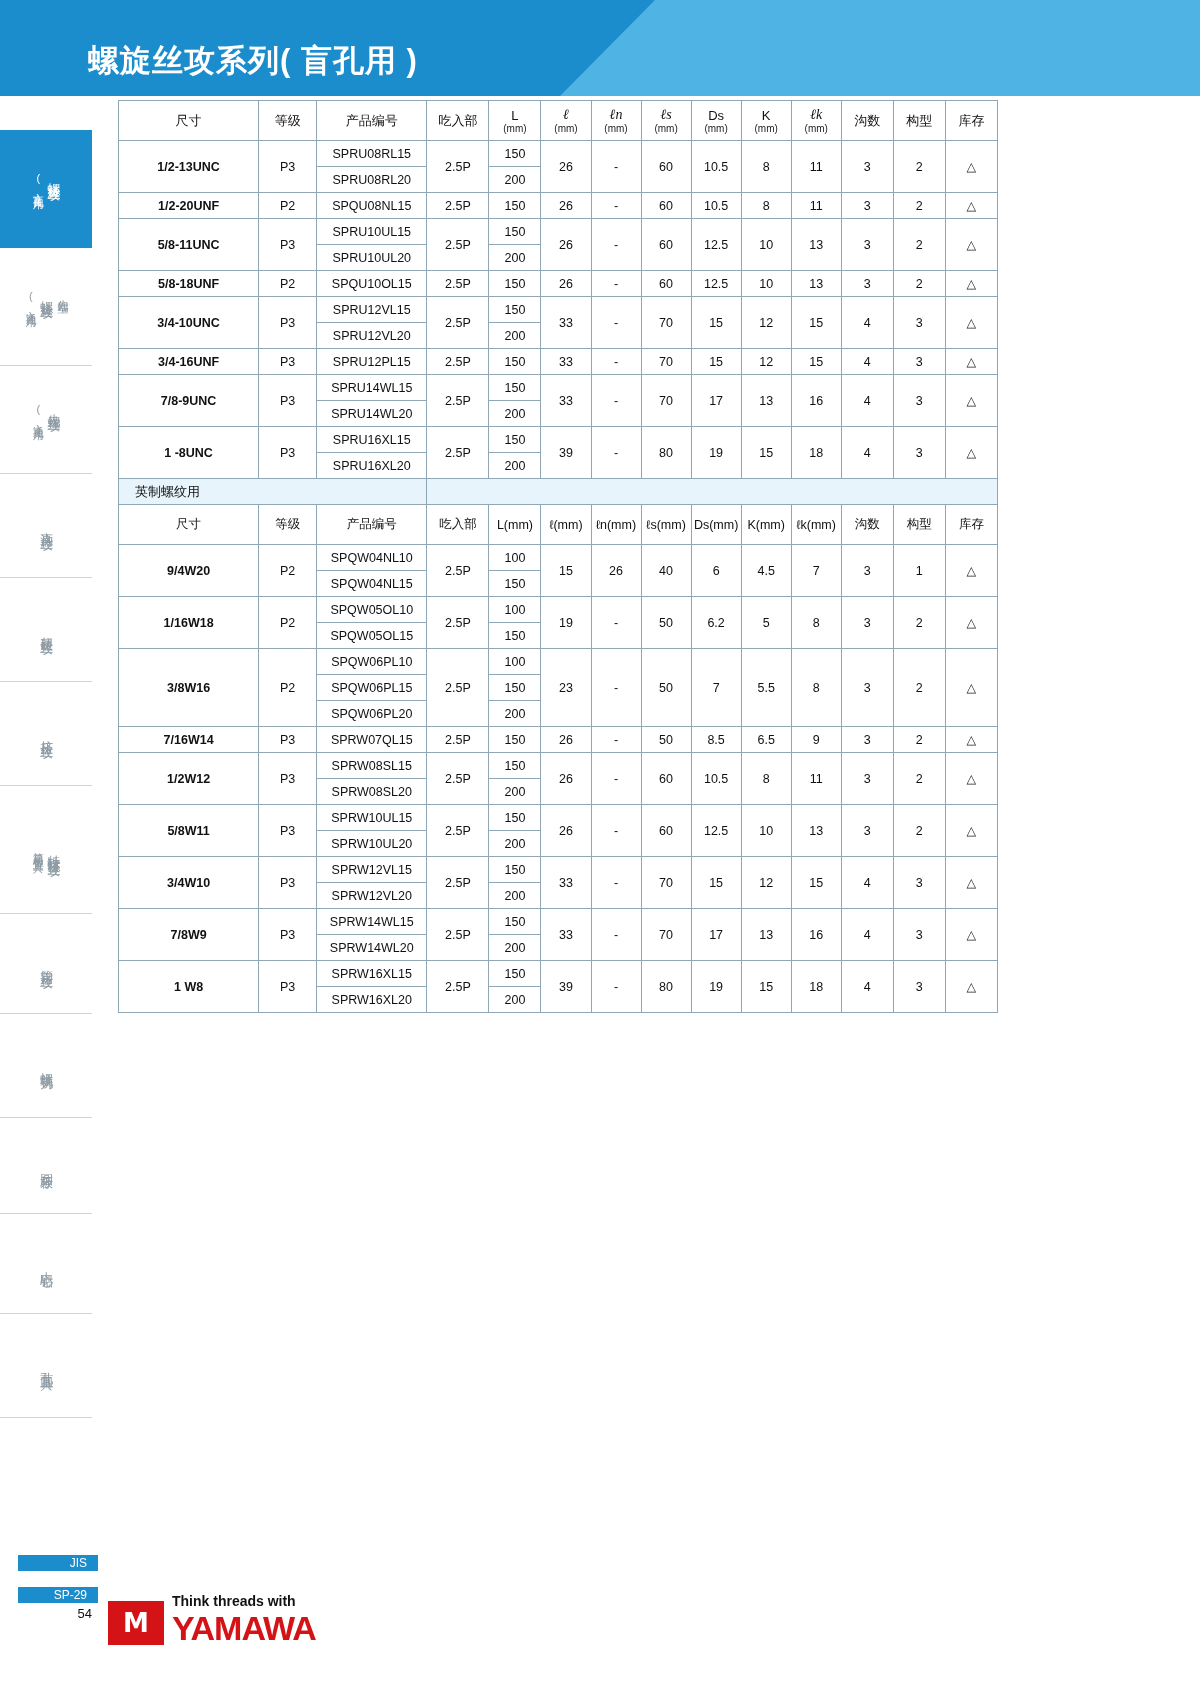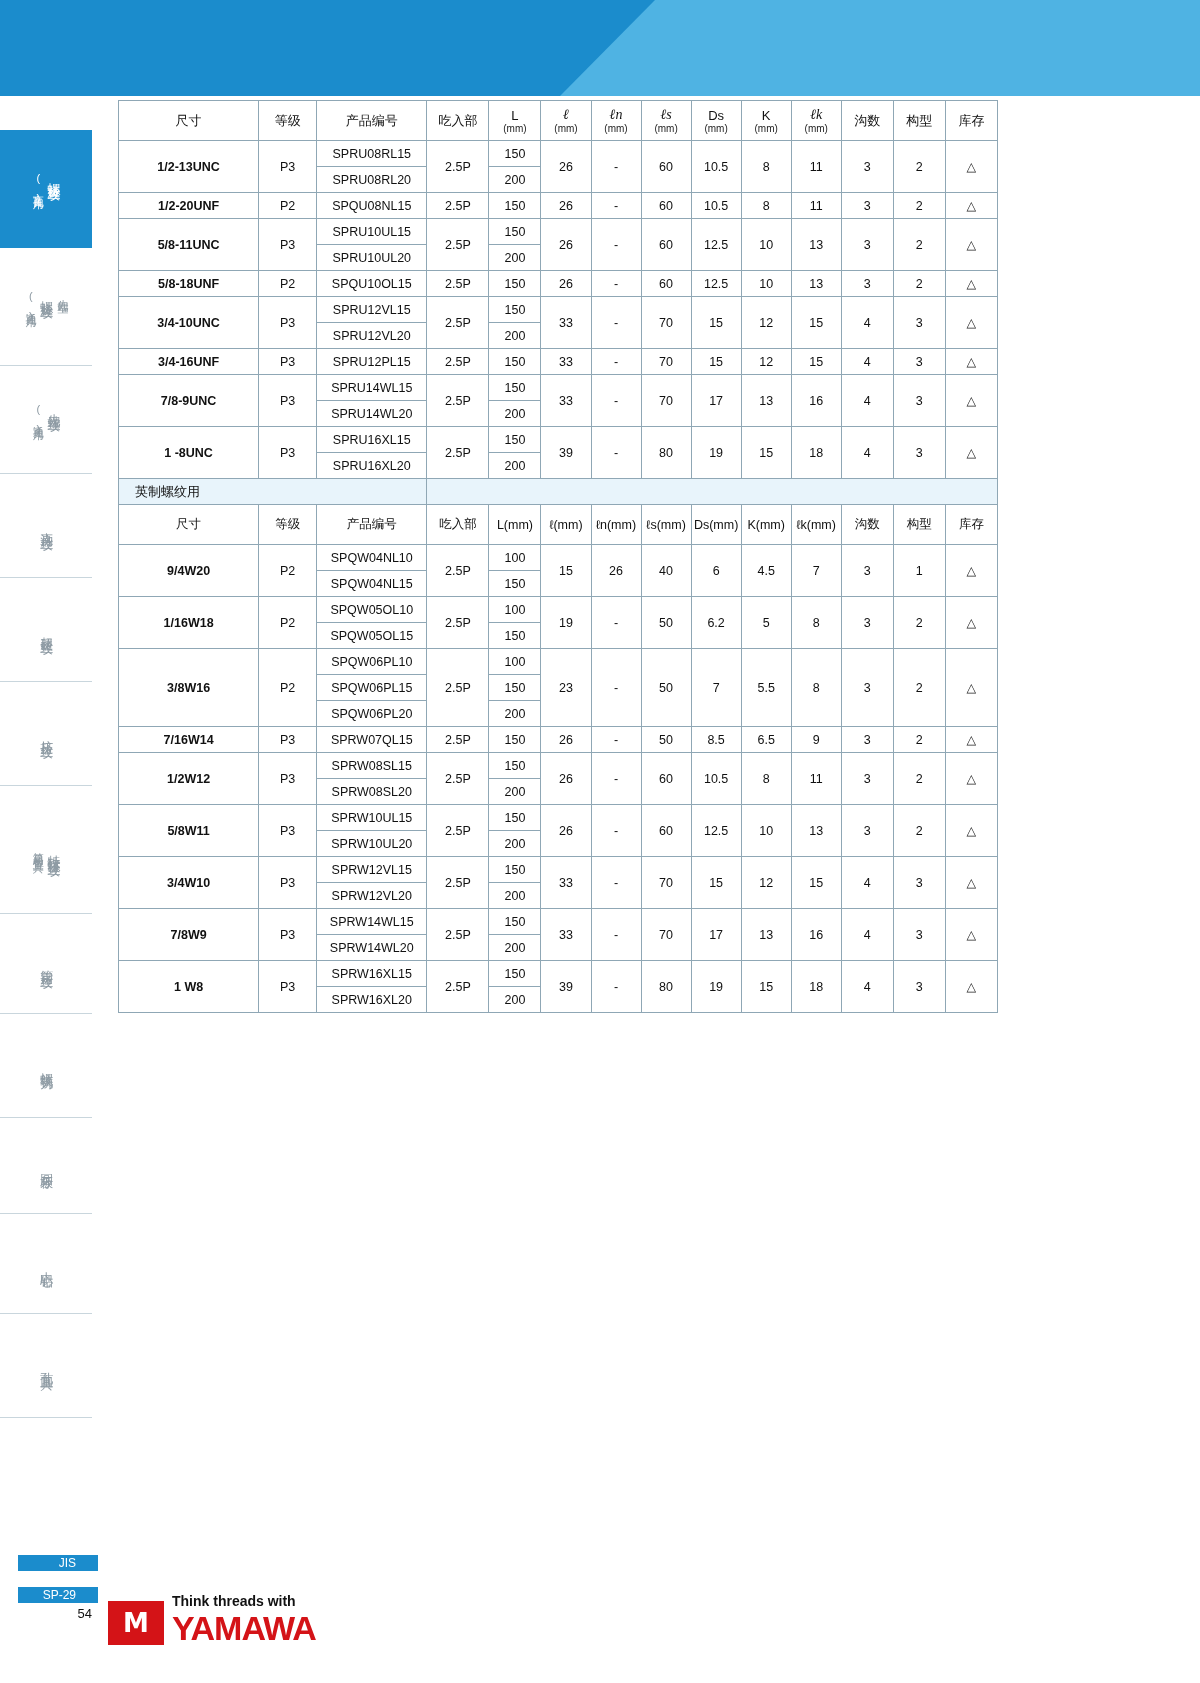--- a/index.html
+++ b/index.html
@@ -107,21 +107,21 @@
     height:26px;
   }
   tr.section-label td.blank { background:#fff; border-left:1px solid #8fa7b5; }
 
   
   #footer { position:absolute; left:0; bottom:0; width:100%; height:120px; }
   #jis-box {
     position:absolute; left:18px; bottom:62px;
     width:80px;
   }
-  .jis-line { background:#1b8ccc; color:#fff; font-size:12px; text-align:right; padding:1px 22px; }
+  .jis-line { background:#1b8ccc; color:#fff; font-size:12px; text-align:right; padding:1px 11px; }
   .jis-line.first { background:#1b8ccc; }
   .jis-line.second { background:#1b8ccc; margin-top:16px; }
   #page-no { text-align:right; font-size:13px; color:#111; padding:3px 6px 0 0; }
 
   #brand { position:absolute; left:108px; bottom:38px; display:flex; align-items:flex-end; gap:8px; }
   #brand .mark {
     width:56px; height:44px; background:#d41317; color:#fff;
     display:flex; align-items:center; justify-content:center;
     font-size:26px; font-weight:bold; font-family:"DejaVu Sans", sans-serif;
   }
@@ -130,20 +130,21 @@
   #brand .name { font-size:34px; font-weight:bold; color:#d41317; letter-spacing:-1px; }
 
   #legend { position:absolute; left:330px; bottom:46px; font-size:11.5px; color:#222; line-height:1.7; }
 </style>
 </head>
 <body>
 
 <div id="header-banner">
   <div class="band"></div>
   <div class="band-light"></div>
+  <div class="title">螺旋丝攻系列( 盲孔用 )</div>
 </div>
 
 <div id="side-nav">
     <div class="side-item active" style="height: 118px;">
       <div class="vwrap">
         <span class="vtext">螺旋丝攻</span>
         <span class="vtext small">(盲孔用)</span>
       </div>
     </div>
     <div class="side-item" style="height: 118px;">

